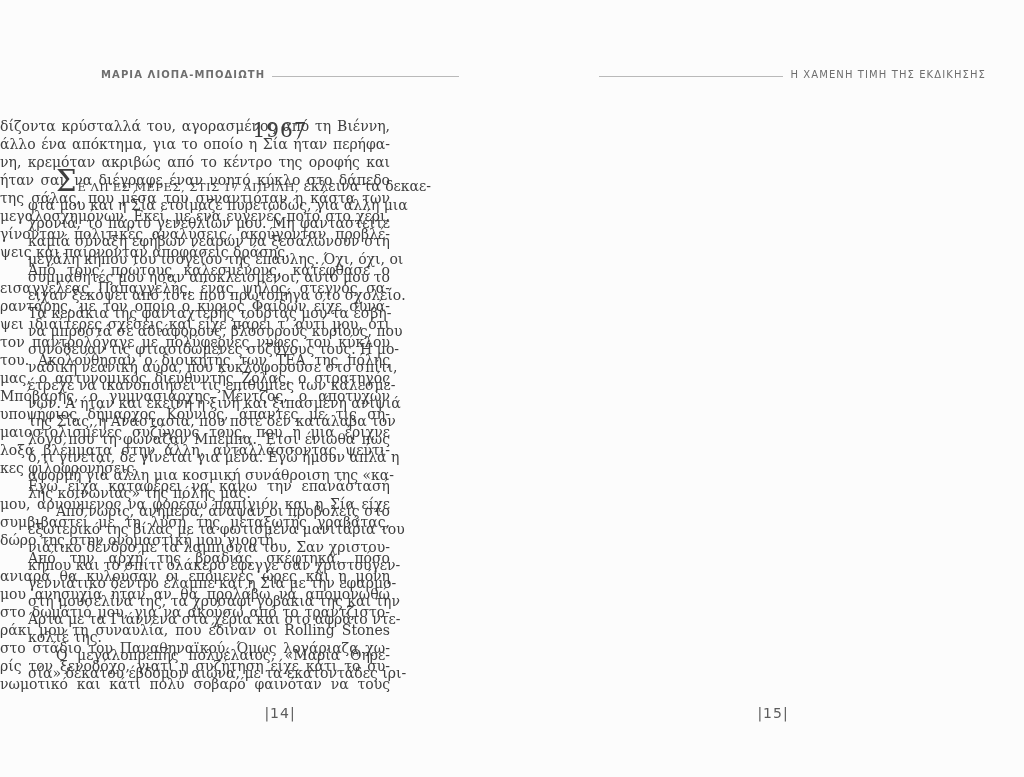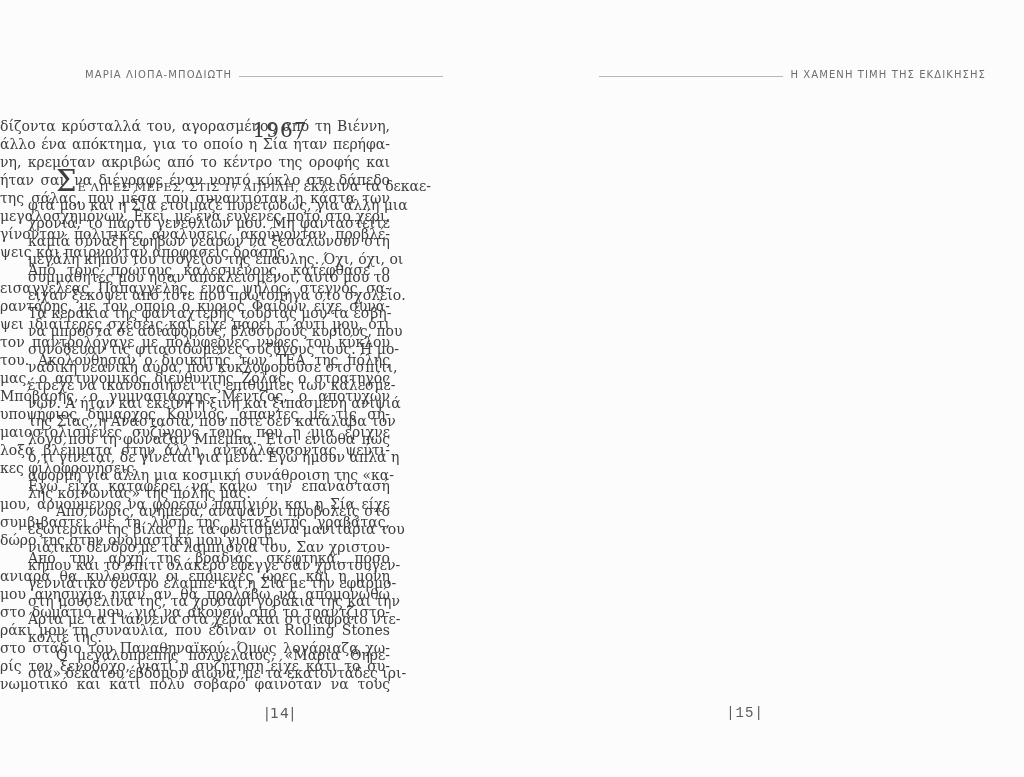--- a/index.html
+++ b/index.html
@@ -25,21 +25,21 @@
     letter-spacing: 1.1px;
     color: #6e6e6e;
     white-space: nowrap;
   }
   .running-header .rule {
     flex: 1 1 auto;
     border-bottom: 1px solid #b9b9b9;
     margin-bottom: 3px;
   }
   .running-header .gap { width: 7px; }
-  #hdr-left  { left: 85px;  width: 358px; }
+  #hdr-left  { left: 101px;  width: 358px; font-weight: bold; }
   #hdr-right { left: 599px; width: 387px; }
 
   
   .column { position: absolute; width: 390px; }
 
   .chapter-title {
     position: absolute;
     top: 118px;
     left: 85px;
     width: 390px;
@@ -75,21 +75,21 @@
     position: absolute;
     top: 705px;
     width: 390px;
     text-align: center;
     font-size: 14px;
     letter-spacing: 1px;
     color: #5c5c5c;
     font-family: "DejaVu Sans", "Liberation Sans", sans-serif;
   }
   #pn-left  { left: 85px; }
-  #pn-right { left: 550px; font-family: Liberation Mono, monospace; }
+  #pn-right { left: 578px; }
 </style>
 </head>
 <body>
 
 <div class="spread">
 
   <div class="running-header" id="hdr-left">
     <span>ΜΑΡΙΑ ΛΙΟΠΑ-ΜΠΟΔΙΩΤΗ</span>
     <span class="gap"></span>
     <span class="rule"></span>

